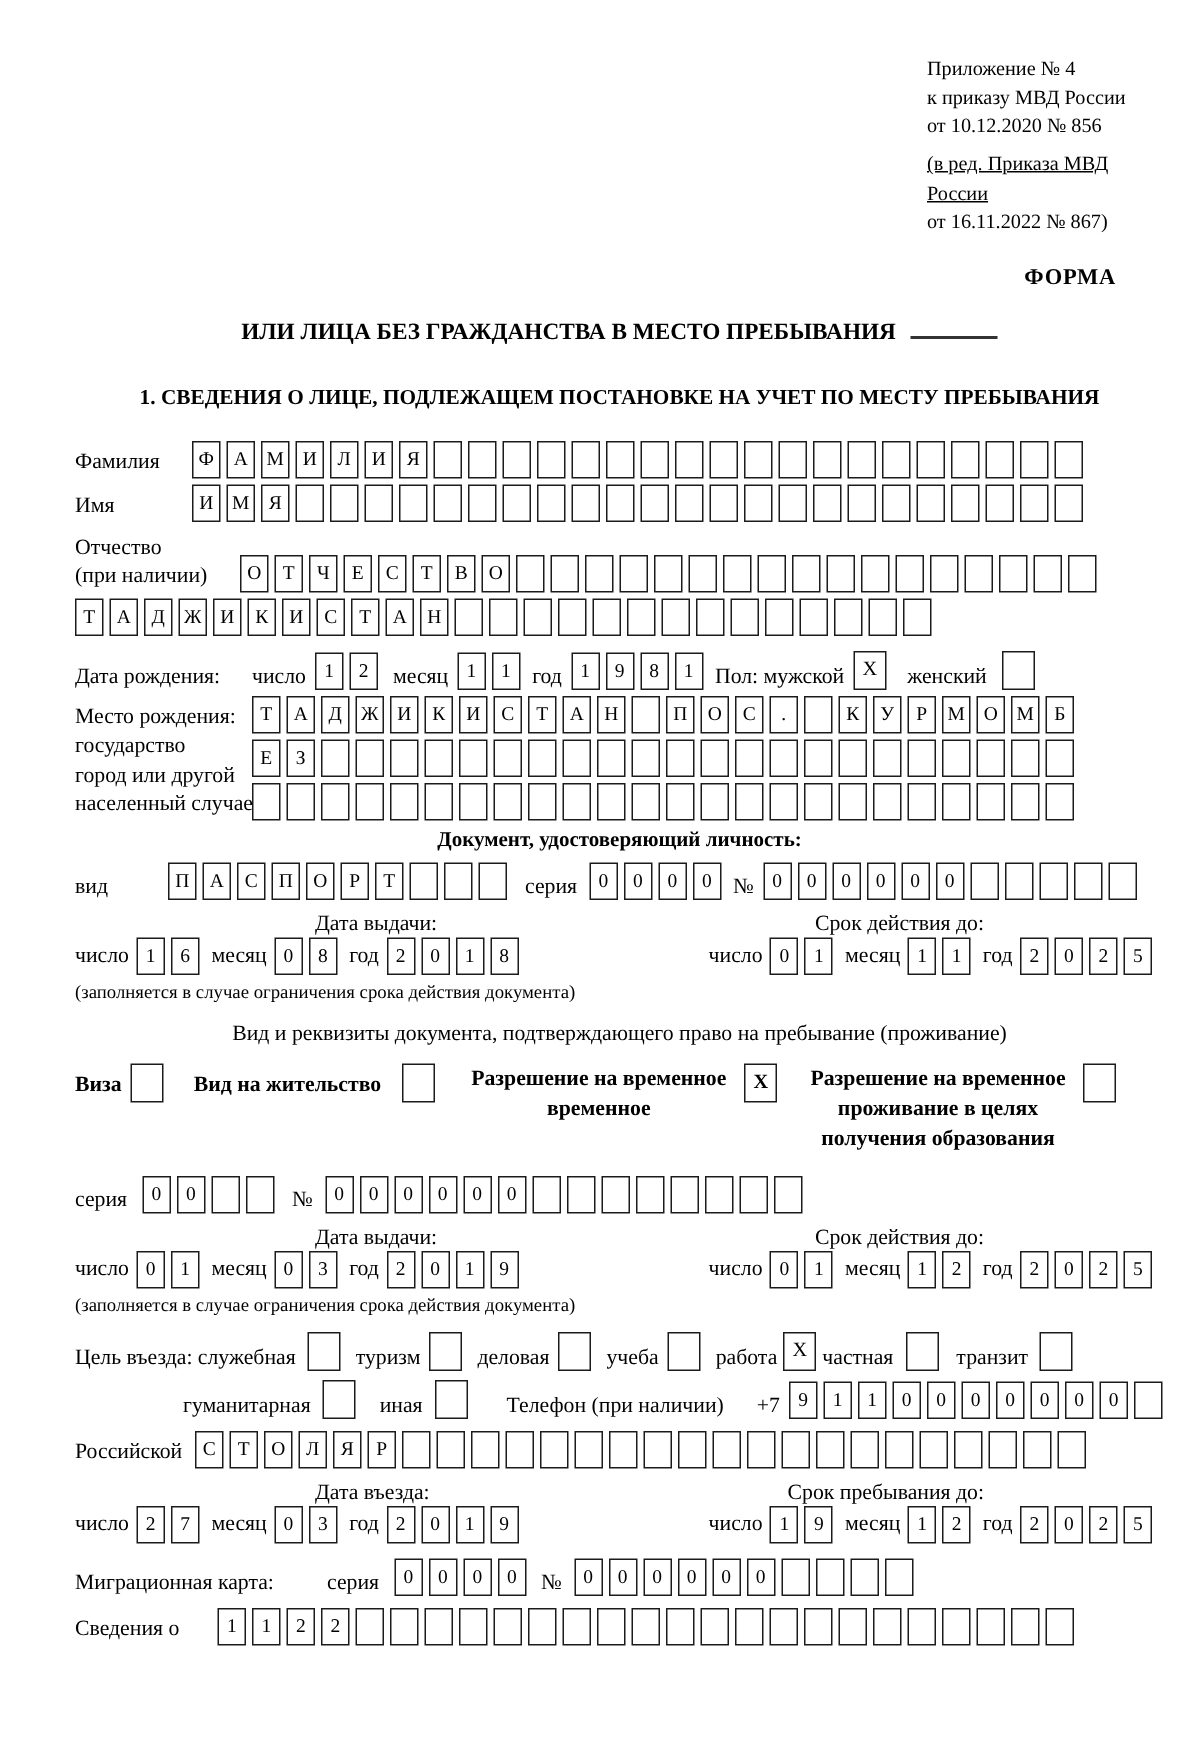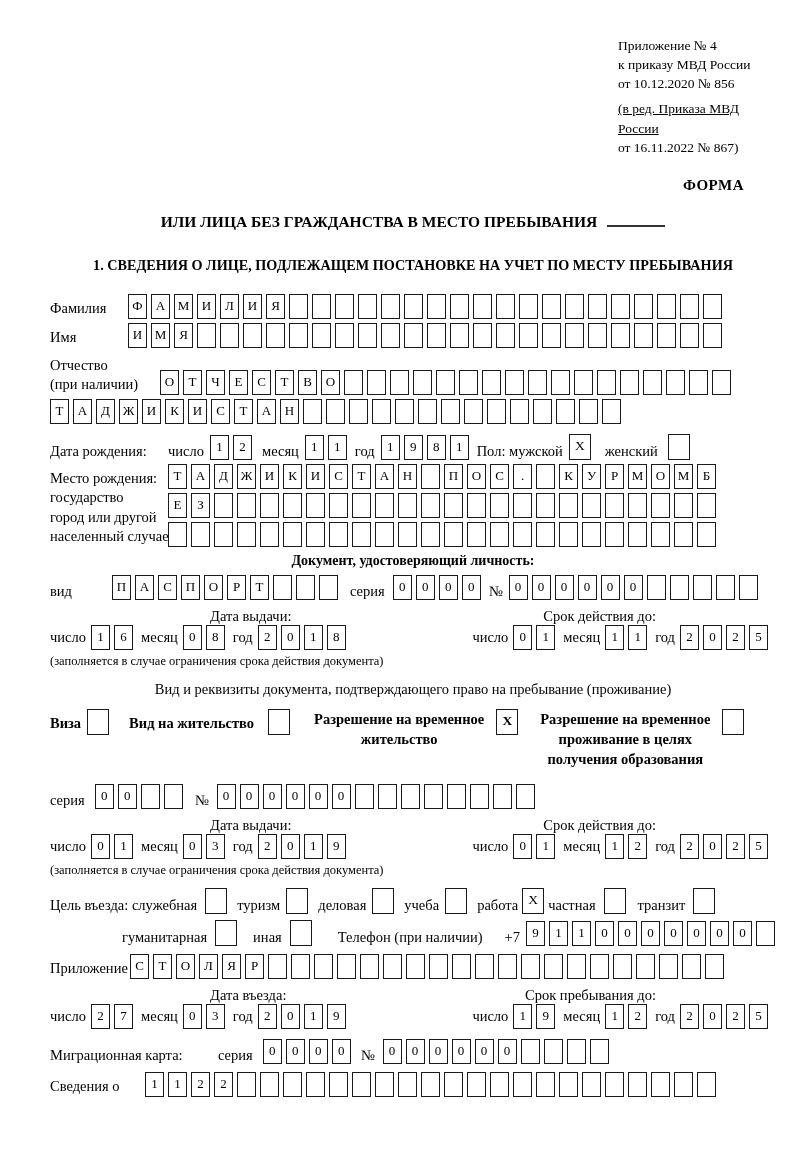--- a/index.html
+++ b/index.html
@@ -394,21 +394,21 @@
     <span class="inl" style="padding-top:6px">Виза</span>
     <span class="boxes" style="margin-left:6px">
         <span class="cell cbx"></span>
       </span>
     <span class="inl" style="padding-top:6px;margin-left:20px">Вид на жительство</span>
     <span class="boxes" style="margin-left:14px">
         <span class="cell cbx"></span>
       </span>
     <span class="multilabel" style="margin-left:24px">
       <span>Разрешение на временное</span>
-      <span>жительство</span>
+      <span>временное</span>
     </span>
     <span class="boxes" style="margin-left:12px">
         <span class="cell cbx">X</span>
       </span>
     <span class="multilabel" style="margin-left:22px">
       <span>Разрешение на временное</span>
       <span>проживание в целях</span>
       <span>получения образования</span>
     </span>
     <span class="boxes" style="margin-left:12px">
@@ -542,21 +542,21 @@
         <span class="cell">0</span>
         <span class="cell">0</span>
         <span class="cell">0</span>
         <span class="cell">0</span>
         <span class="cell">0</span>
         <span class="cell"></span>
       </span>
   </div>
 
   <div class="cellrow" style="margin-top:8px">
-    <div class="rlabel" style="width:80px">Приложение</div>
+    <div class="rlabel" style="width:80px">Российской</div>
     <div class="boxes">
         <span class="cell">С</span>
         <span class="cell">Т</span>
         <span class="cell">О</span>
         <span class="cell">Л</span>
         <span class="cell">Я</span>
         <span class="cell">Р</span>
         <span class="cell"></span>
         <span class="cell"></span>
         <span class="cell"></span>

